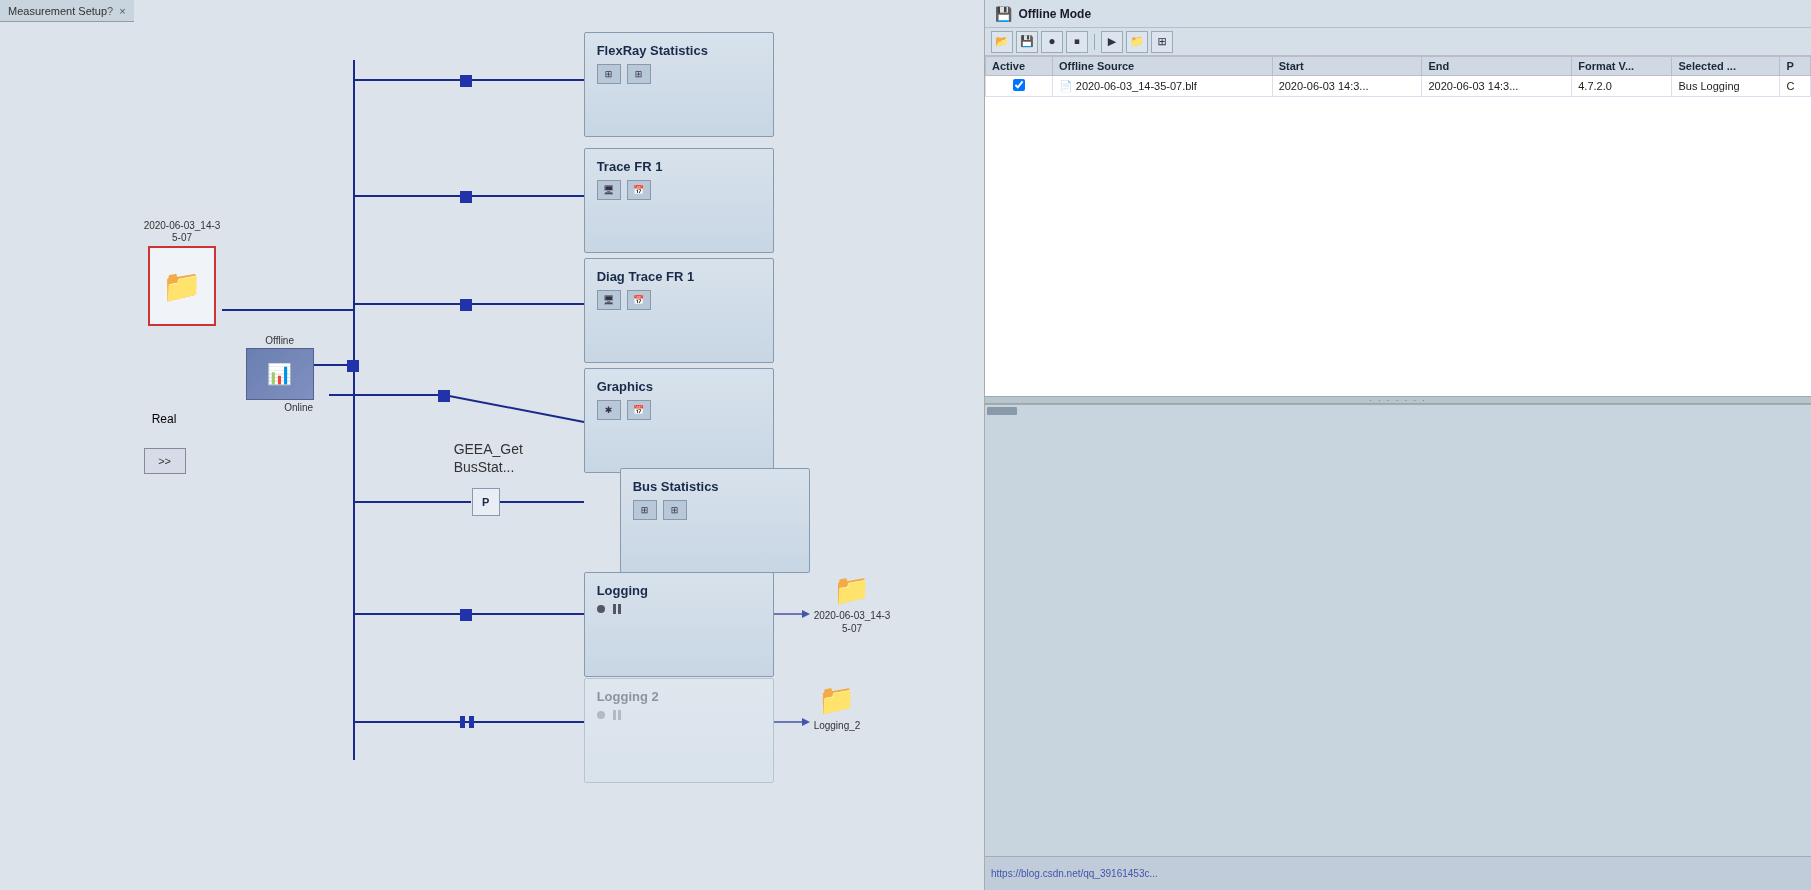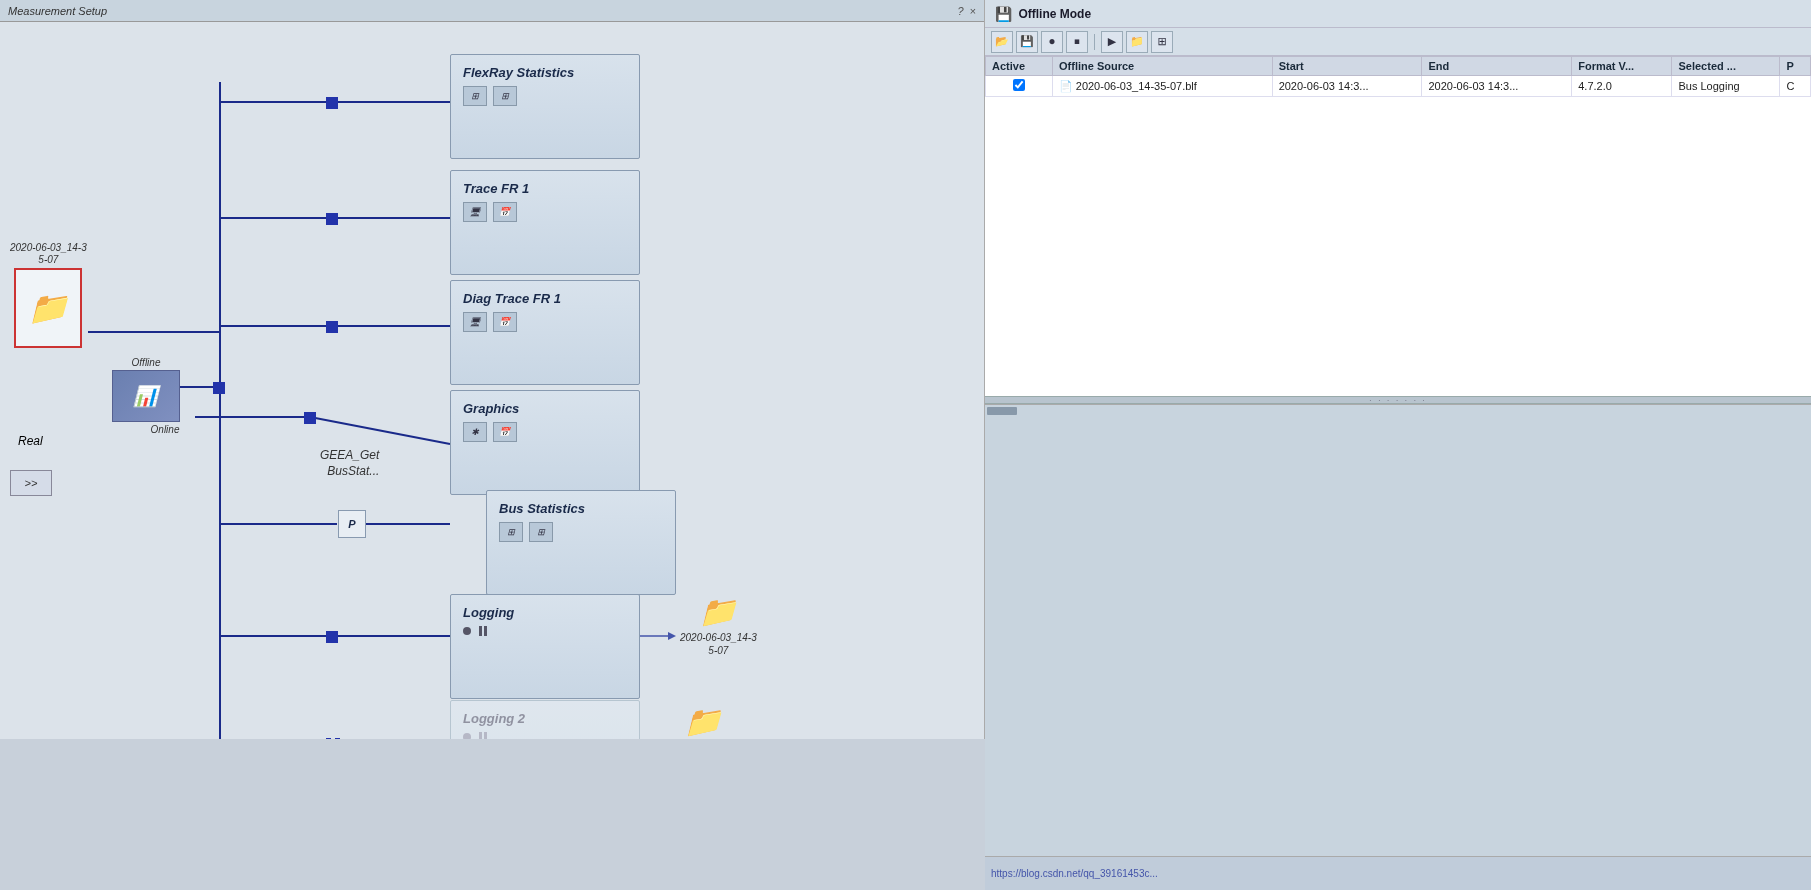--- a/index.html
+++ b/index.html
@@ -9,27 +9,26 @@
       background: #c8d0da;
       width: 1811px;
       height: 890px;
       overflow: hidden;
       display: flex;
     }
 
     
     .measurement-panel {
       width: 985px;
-      height: 739px;
+      height: 890px;
       background: #dce3ea;
       border-right: 1px solid #aaa;
       display: flex;
-      flex-direction: column;
+      flex-direction: row;
       position: relative;
-      font-style: italic;
     }
     .panel-title-bar {
       background: #c8d4de;
       border-bottom: 1px solid #999;
       padding: 4px 8px;
       display: flex;
       justify-content: space-between;
       align-items: center;
       height: 22px;
     }
@@ -454,21 +453,21 @@
     </div>
 
     <div style="position:absolute; left:18px; top:412px;">
       <span>Real</span>
     </div>
 
     <div class="arrow-btn" style="top:448px; left:10px;">
       <span>&gt;&gt;</span>
     </div>
 
-    <div style="position:absolute; left:320px; top:426px; font-size:12px; color:#333; text-align:right; line-height:1.3;">
+    <div style="position:absolute; left:320px; top:440px; font-size:14px; color:#333; text-align:left; line-height:1.3;">
       GEEA_Get<br>BusStat...
     </div>
 
     <div class="p-box" style="top:488px; left:338px;">
       <span>P</span>
     </div>
 
     <div class="module-box" style="top:32px; left:450px;">
       <div class="module-title">FlexRay Statistics</div>
       <div class="module-icons">

